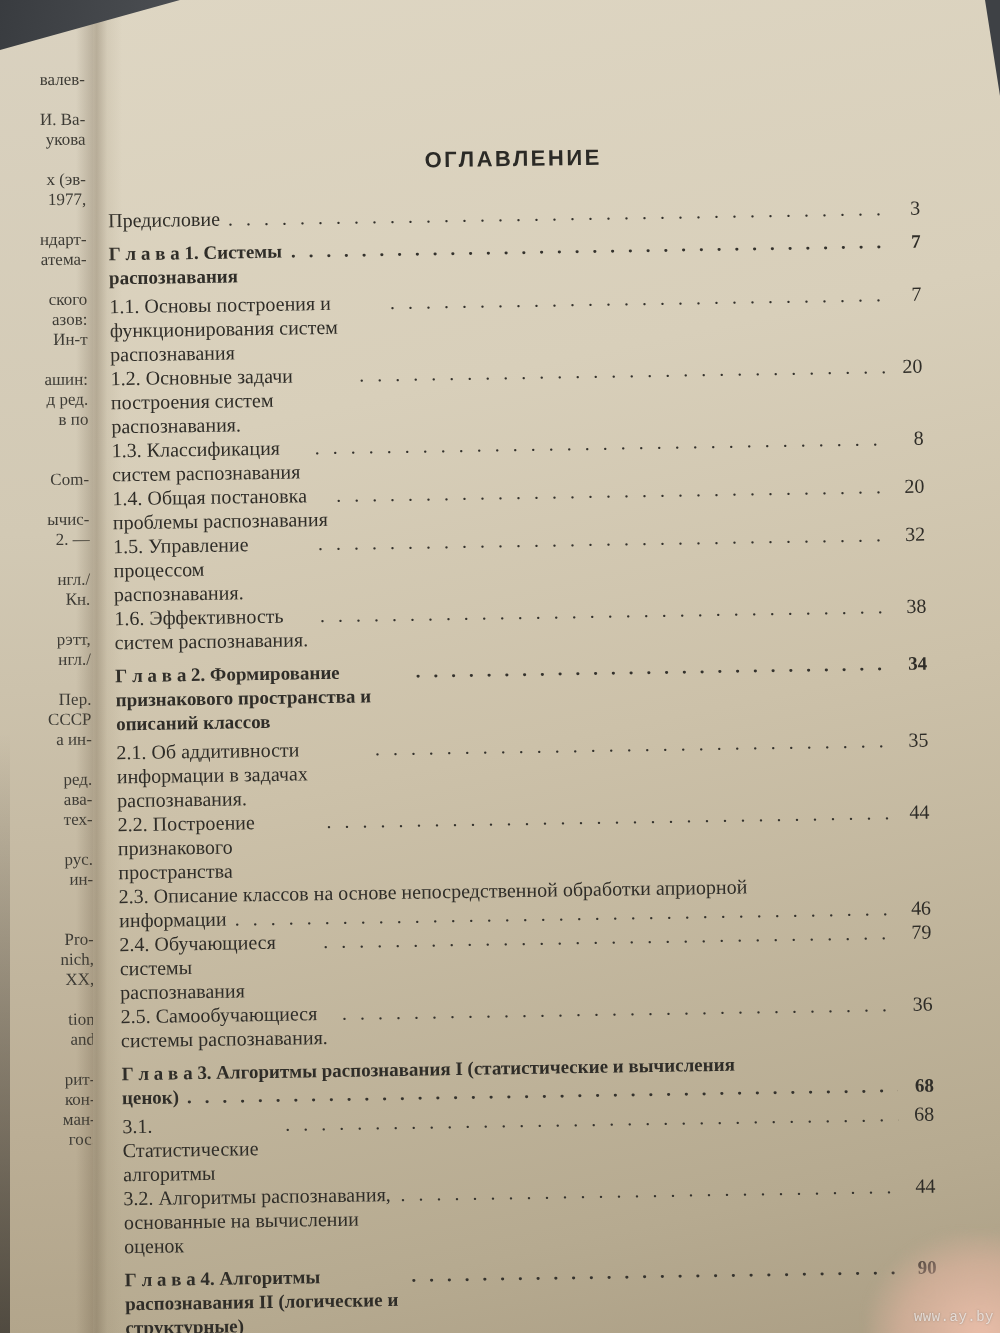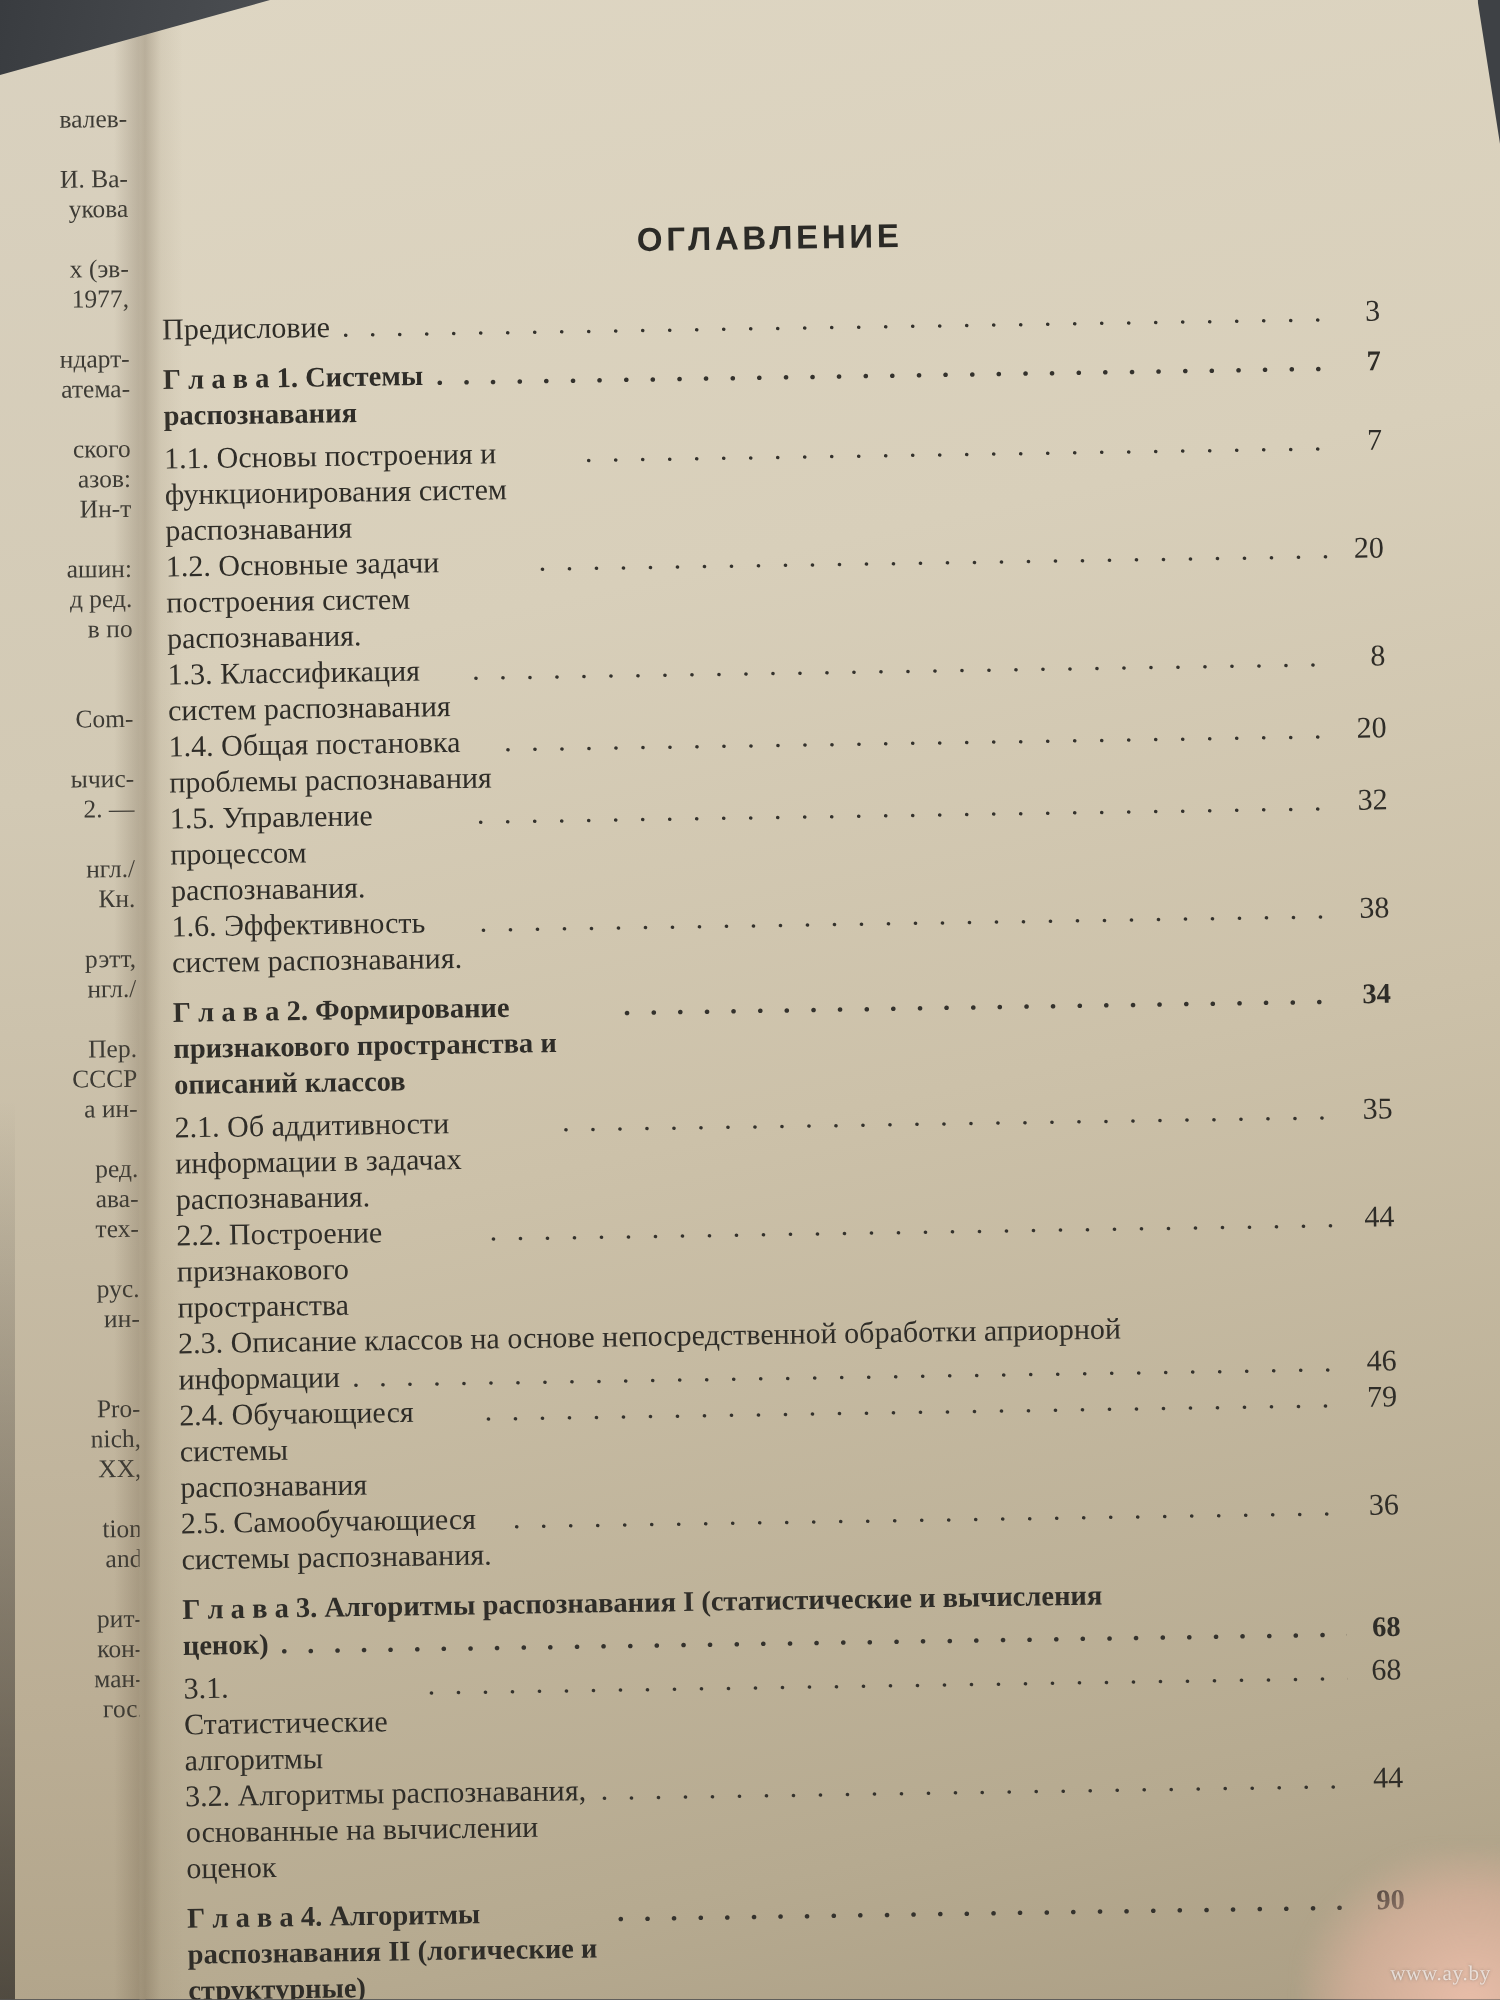--- a/index.html
+++ b/index.html
@@ -77,21 +77,21 @@
 
   
   .finger {
     position:absolute; right:-18px; bottom:-20px; width:150px; height:120px;
     background:radial-gradient(ellipse at 75% 85%,
       rgba(236,191,171,0.95) 0%, rgba(230,182,162,0.55) 50%, rgba(230,182,162,0) 75%);
     filter:blur(5px);
   }
   .watermark {
     position:absolute; right:6px; bottom:8px;
-    font-family:Liberation Serif, serif; font-size:14px;
+    font-family:Liberation Mono, monospace; font-size:14px;
     color:rgba(255,255,255,0.65);
     text-shadow:0 0 2px rgba(120,110,100,0.7);
     letter-spacing:0.5px;
   }
 </style>
 </head>
 <body>
 
 <div class="photo">
 

